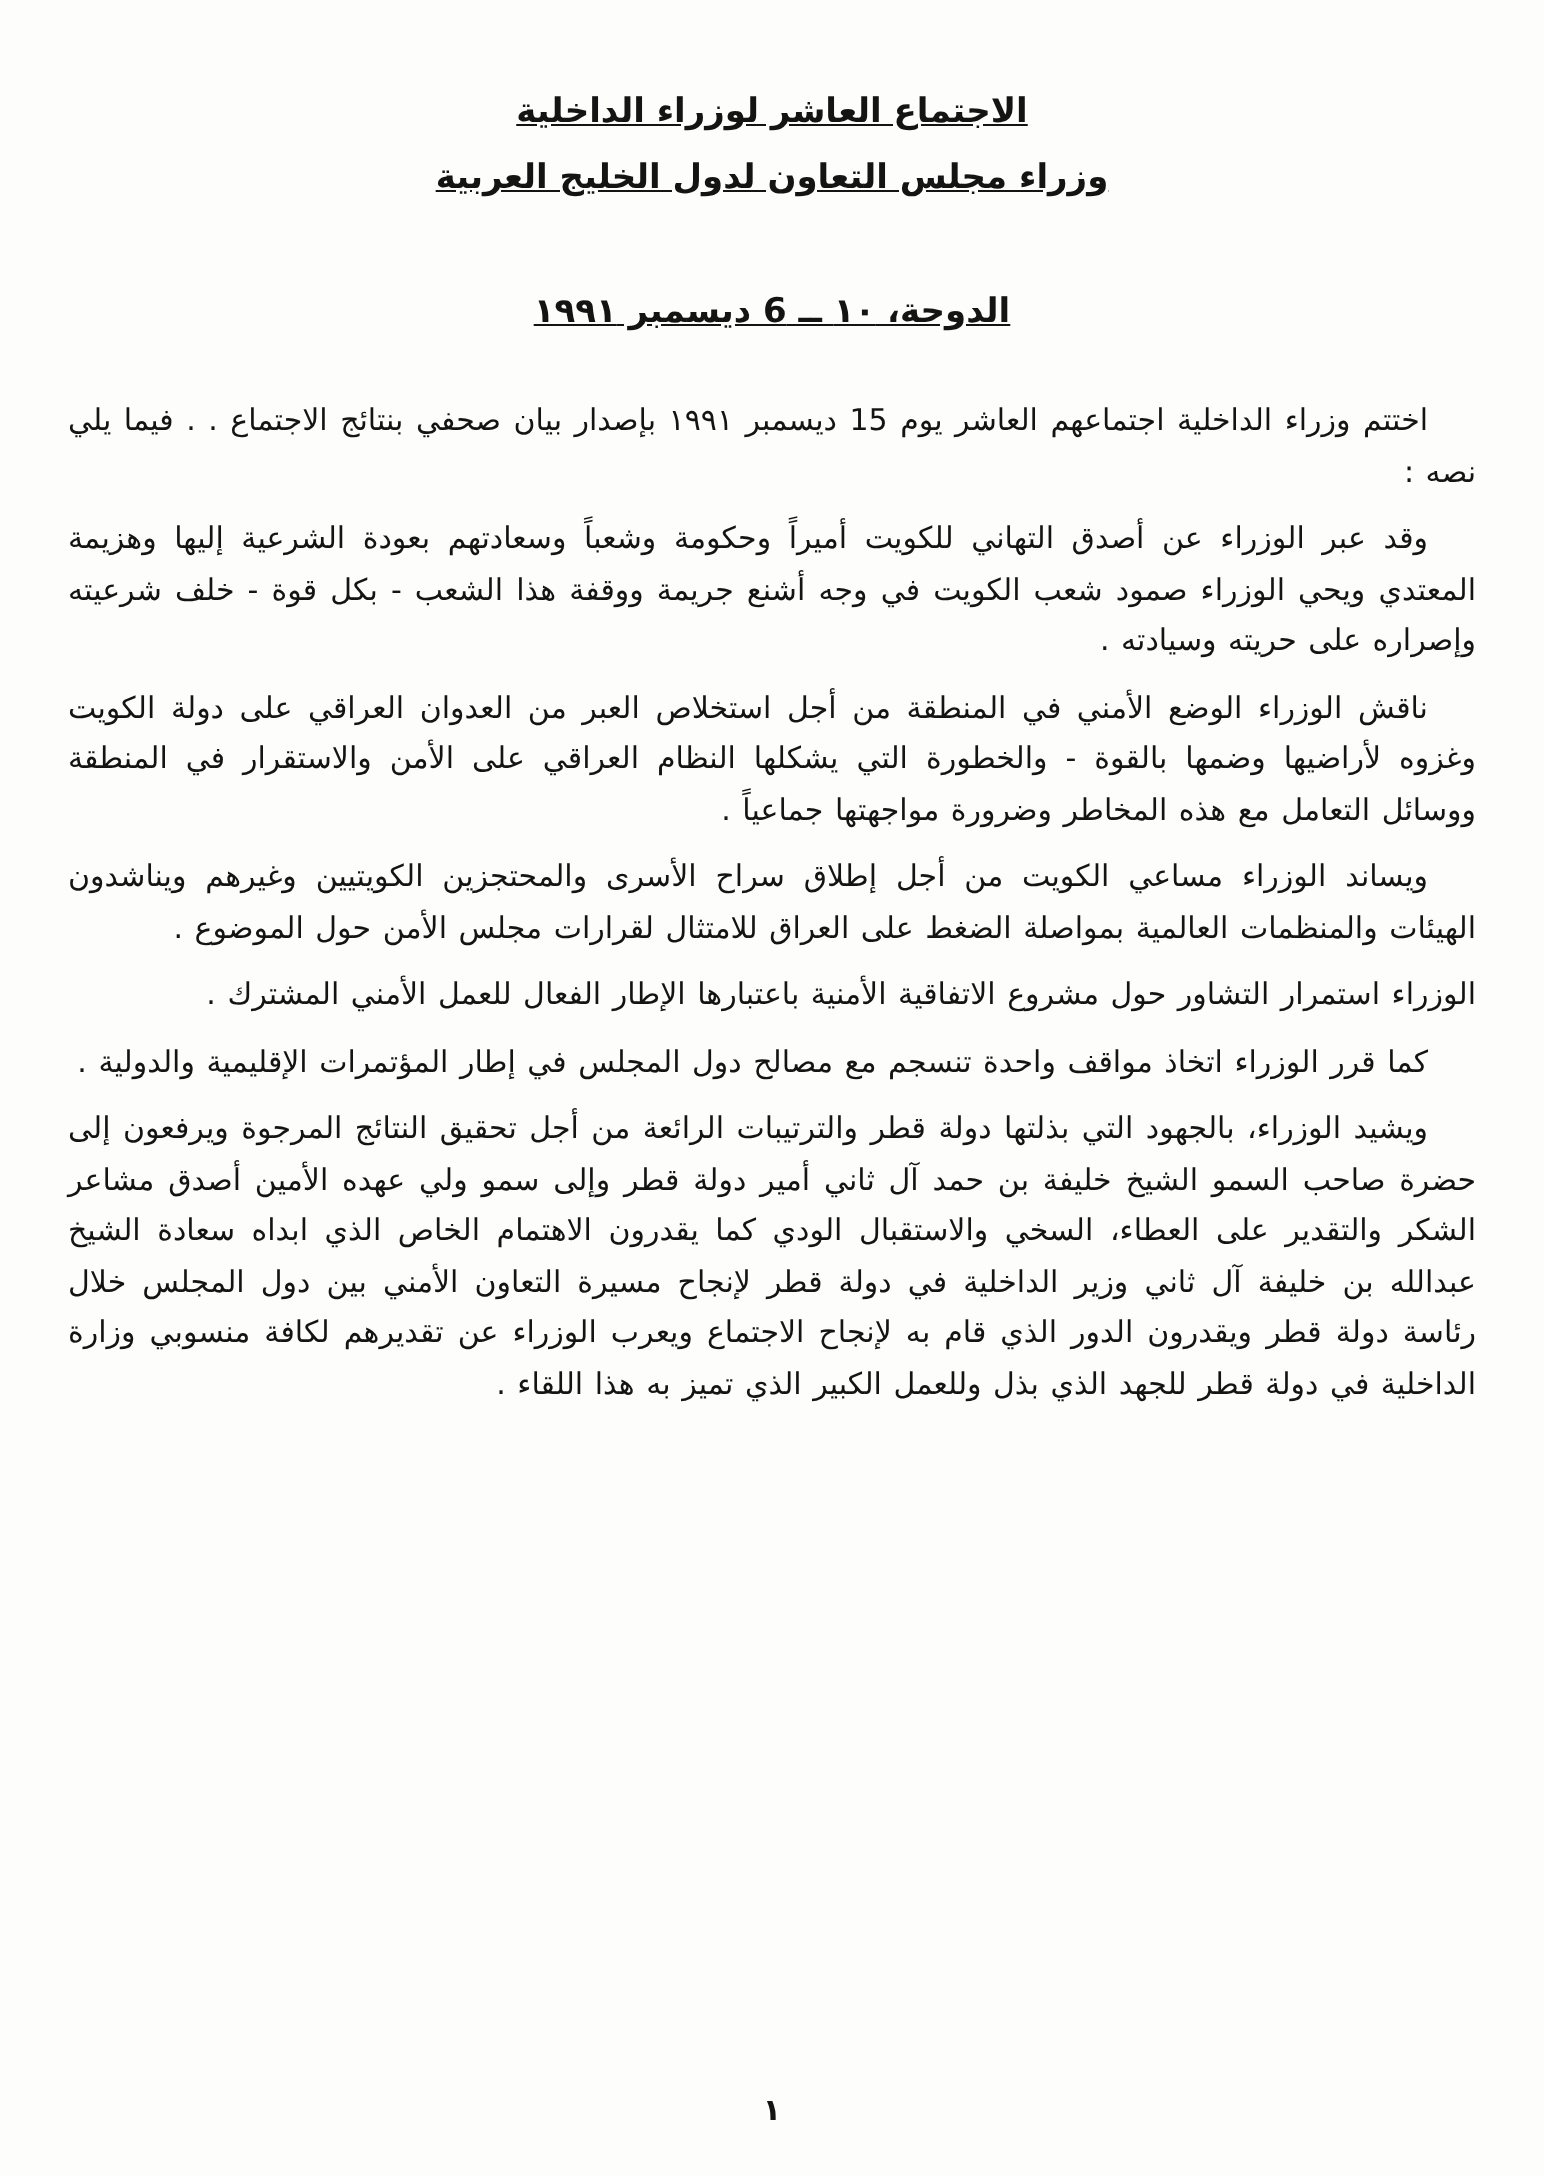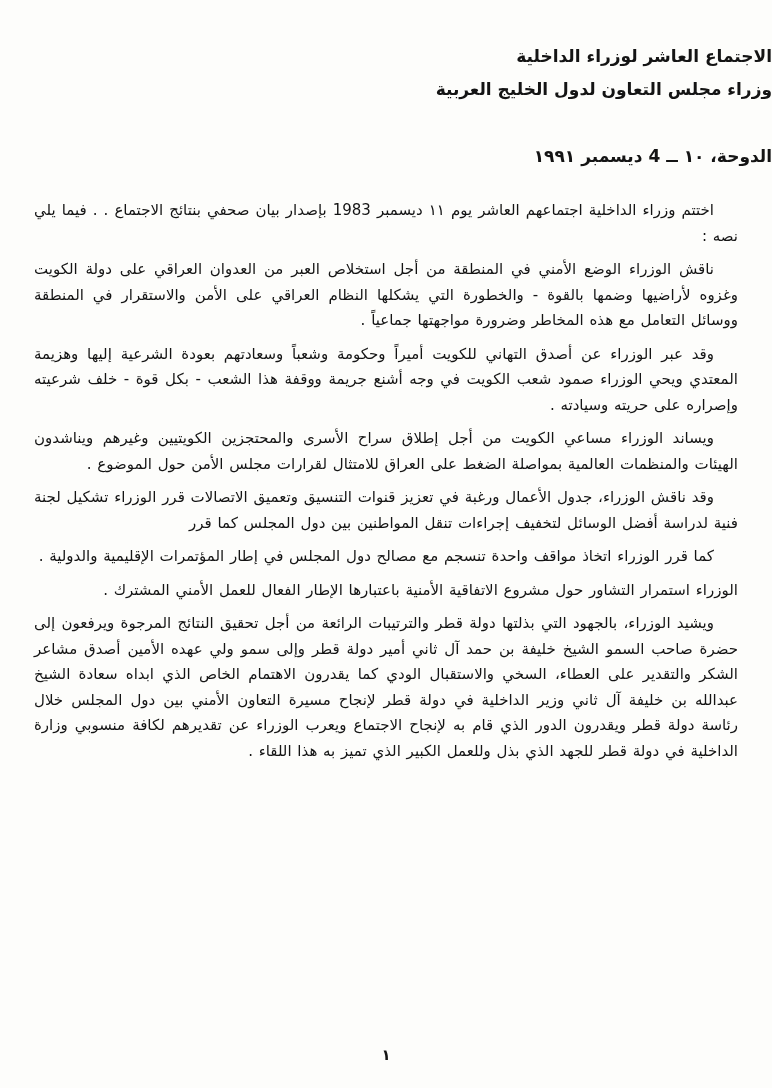--- a/index.html
+++ b/index.html
@@ -13,21 +13,23 @@
     height: 1088px;
     margin: 0 auto;
     background: #fdfdfb;
     color: #141414;
     font-family: "DejaVu Sans", sans-serif;
     box-sizing: border-box;
     overflow: hidden;
   }
   .doc-header {
     direction: rtl;
+    text-align: center;
     padding-top: 40px;
+    text-decoration: underline;
   }
   .doc-title-line {
     font-size: 17px;
     font-weight: bold;
     line-height: 33px;
     letter-spacing: 0.2px;
   }
   .doc-date-line {
     font-size: 17px;
     font-weight: bold;
@@ -61,29 +63,28 @@
   }
 </style>
 </head>
 <body>
 
 <div class="page">
 
   <div class="doc-header">
     <div class="doc-title-line">الاجتماع العاشر لوزراء الداخلية</div>
     <div class="doc-title-line">وزراء مجلس التعاون لدول الخليج العربية</div>
-    <div class="doc-date-line">الدوحة، ١٠ ــ 4 ديسمبر ١٩٩١</div>
+    <div class="doc-date-line">الدوحة، ١٠ ــ 6 ديسمبر ١٩٩١</div>
   </div>
 
   <div class="doc-body">
-    <p class="para">اختتم وزراء الداخلية اجتماعهم العاشر يوم ١١ ديسمبر 1983 بإصدار بيان صحفي بنتائج الاجتماع . . فيما يلي نصه :</p>
+    <p class="para">اختتم وزراء الداخلية اجتماعهم العاشر يوم 15 ديسمبر ١٩٩١ بإصدار بيان صحفي بنتائج الاجتماع . . فيما يلي نصه :</p>
+    <p class="para">وقد عبر الوزراء عن أصدق التهاني للكويت أميراً وحكومة وشعباً وسعادتهم بعودة الشرعية إليها وهزيمة المعتدي ويحي الوزراء صمود شعب الكويت في وجه أشنع جريمة ووقفة هذا الشعب - بكل قوة - خلف شرعيته وإصراره على حريته وسيادته .</p>
     <p class="para">ناقش الوزراء الوضع الأمني في المنطقة من أجل استخلاص العبر من العدوان العراقي على دولة الكويت وغزوه لأراضيها وضمها بالقوة - والخطورة التي يشكلها النظام العراقي على الأمن والاستقرار في المنطقة ووسائل التعامل مع هذه المخاطر وضرورة مواجهتها جماعياً .</p>
-    <p class="para">وقد عبر الوزراء عن أصدق التهاني للكويت أميراً وحكومة وشعباً وسعادتهم بعودة الشرعية إليها وهزيمة المعتدي ويحي الوزراء صمود شعب الكويت في وجه أشنع جريمة ووقفة هذا الشعب - بكل قوة - خلف شرعيته وإصراره على حريته وسيادته .</p>
     <p class="para">ويساند الوزراء مساعي الكويت من أجل إطلاق سراح الأسرى والمحتجزين الكويتيين وغيرهم ويناشدون الهيئات والمنظمات العالمية بمواصلة الضغط على العراق للامتثال لقرارات مجلس الأمن حول الموضوع .</p>
-    <p class="para">وقد ناقش الوزراء، جدول الأعمال ورغبة في تعزيز قنوات التنسيق وتعميق الاتصالات قرر الوزراء تشكيل لجنة فنية لدراسة أفضل الوسائل لتخفيف إجراءات تنقل المواطنين بين دول المجلس كما قرر</p>
+    <p class="para continuation">الوزراء استمرار التشاور حول مشروع الاتفاقية الأمنية باعتبارها الإطار الفعال للعمل الأمني المشترك .</p>
     <p class="para">كما قرر الوزراء اتخاذ مواقف واحدة تنسجم مع مصالح دول المجلس في إطار المؤتمرات الإقليمية والدولية .</p>
-    <p class="para continuation">الوزراء استمرار التشاور حول مشروع الاتفاقية الأمنية باعتبارها الإطار الفعال للعمل الأمني المشترك .</p>
     <p class="para">ويشيد الوزراء، بالجهود التي بذلتها دولة قطر والترتيبات الرائعة من أجل تحقيق النتائج المرجوة ويرفعون إلى حضرة صاحب السمو الشيخ خليفة بن حمد آل ثاني أمير دولة قطر وإلى سمو ولي عهده الأمين أصدق مشاعر الشكر والتقدير على العطاء، السخي والاستقبال الودي كما يقدرون الاهتمام الخاص الذي ابداه سعادة الشيخ عبدالله بن خليفة آل ثاني وزير الداخلية في دولة قطر لإنجاح مسيرة التعاون الأمني بين دول المجلس خلال رئاسة دولة قطر ويقدرون الدور الذي قام به لإنجاح الاجتماع ويعرب الوزراء عن تقديرهم لكافة منسوبي وزارة الداخلية في دولة قطر للجهد الذي بذل وللعمل الكبير الذي تميز به هذا اللقاء .</p>
   </div>
 
   <div class="page-number">١</div>
 
 </div>
 
 </body></html>

